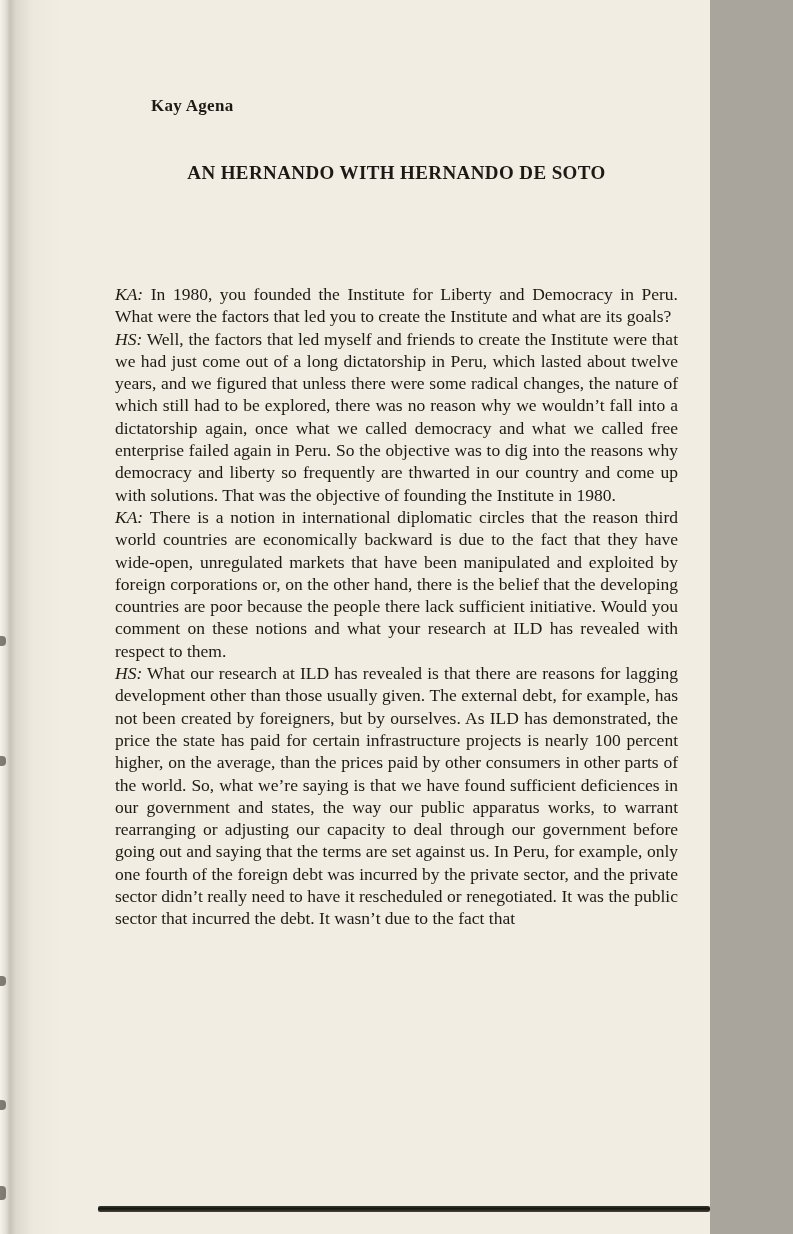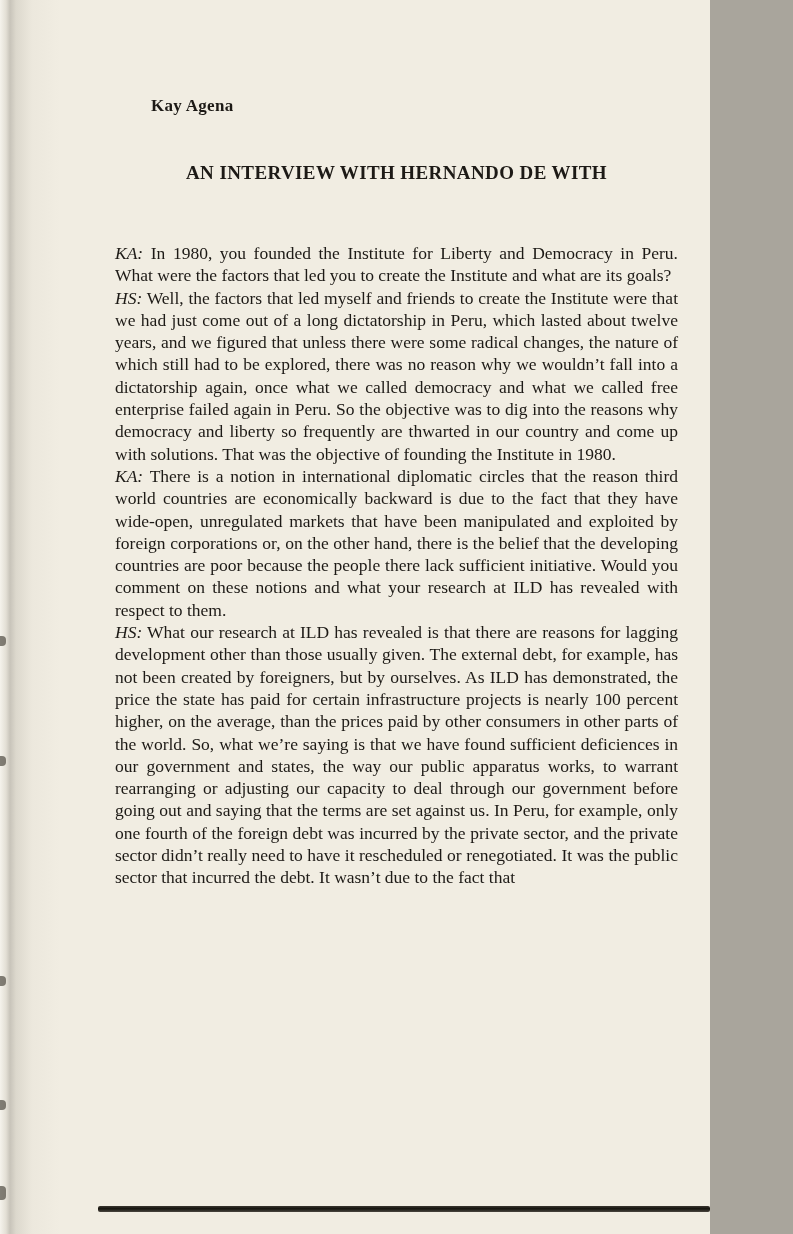--- a/index.html
+++ b/index.html
@@ -41,21 +41,21 @@
     letter-spacing: 0.3px;
   }
   .title {
     margin: 46px 0 0 0;
     text-align: center;
     font-size: 19px;
     font-weight: bold;
     letter-spacing: 0.4px;
   }
   .body-text {
-    margin-top: 58px;
+    margin-top: 99px;
     font-size: 17.5px;
     line-height: 22.3px;
     text-align: justify;
   }
   .body-text p {
     margin: 0;
   }
   .speaker {
     font-style: italic;
   }
@@ -90,21 +90,21 @@
 
   <div class="scan-mark m1"></div>
   <div class="scan-mark m2"></div>
   <div class="scan-mark m3"></div>
   <div class="scan-mark m4"></div>
   <div class="scan-mark m5"></div>
 
   <div class="content">
     <div class="author">Kay Agena</div>
 
-    <h1 class="title">AN INTERVIEW WITH HERNANDO DE WITH</h1>
+    <h1 class="title">AN HERNANDO WITH HERNANDO DE SOTO</h1>
 
     <div class="body-text" id="paragraphs">
         <p><span class="speaker">KA:</span> In 1980, you founded the Institute for Liberty and Democracy in Peru. What were the factors that led you to create the Institute and what are its goals?</p>
         <p><span class="speaker">HS:</span> Well, the factors that led myself and friends to create the Institute were that we had just come out of a long dictatorship in Peru, which lasted about twelve years, and we figured that unless there were some radical changes, the nature of which still had to be explored, there was no reason why we wouldn’t fall into a dictatorship again, once what we called democracy and what we called free enterprise failed again in Peru. So the objective was to dig into the reasons why democracy and liberty so frequently are thwarted in our country and come up with solutions. That was the objective of founding the Institute in 1980.</p>
         <p><span class="speaker">KA:</span> There is a notion in international diplomatic circles that the reason third world countries are economically backward is due to the fact that they have wide-open, unregulated markets that have been manipulated and exploited by foreign corporations or, on the other hand, there is the belief that the developing countries are poor because the people there lack sufficient initiative. Would you comment on these notions and what your research at ILD has revealed with respect to them.</p>
         <p><span class="speaker">HS:</span> What our research at ILD has revealed is that there are reasons for lagging development other than those usually given. The external debt, for example, has not been created by foreigners, but by ourselves. As ILD has demonstrated, the price the state has paid for certain infrastructure projects is nearly 100 percent higher, on the average, than the prices paid by other consumers in other parts of the world. So, what we’re saying is that we have found sufficient deficiences in our government and states, the way our public apparatus works, to warrant rearranging or adjusting our capacity to deal through our government before going out and saying that the terms are set against us. In Peru, for example, only one fourth of the foreign debt was incurred by the private sector, and the private sector didn’t really need to have it rescheduled or renegotiated. It was the public sector that incurred the debt. It wasn’t due to the fact that</p>
       </div>
   </div>
 
   <div class="scan-bottom-line"></div>

